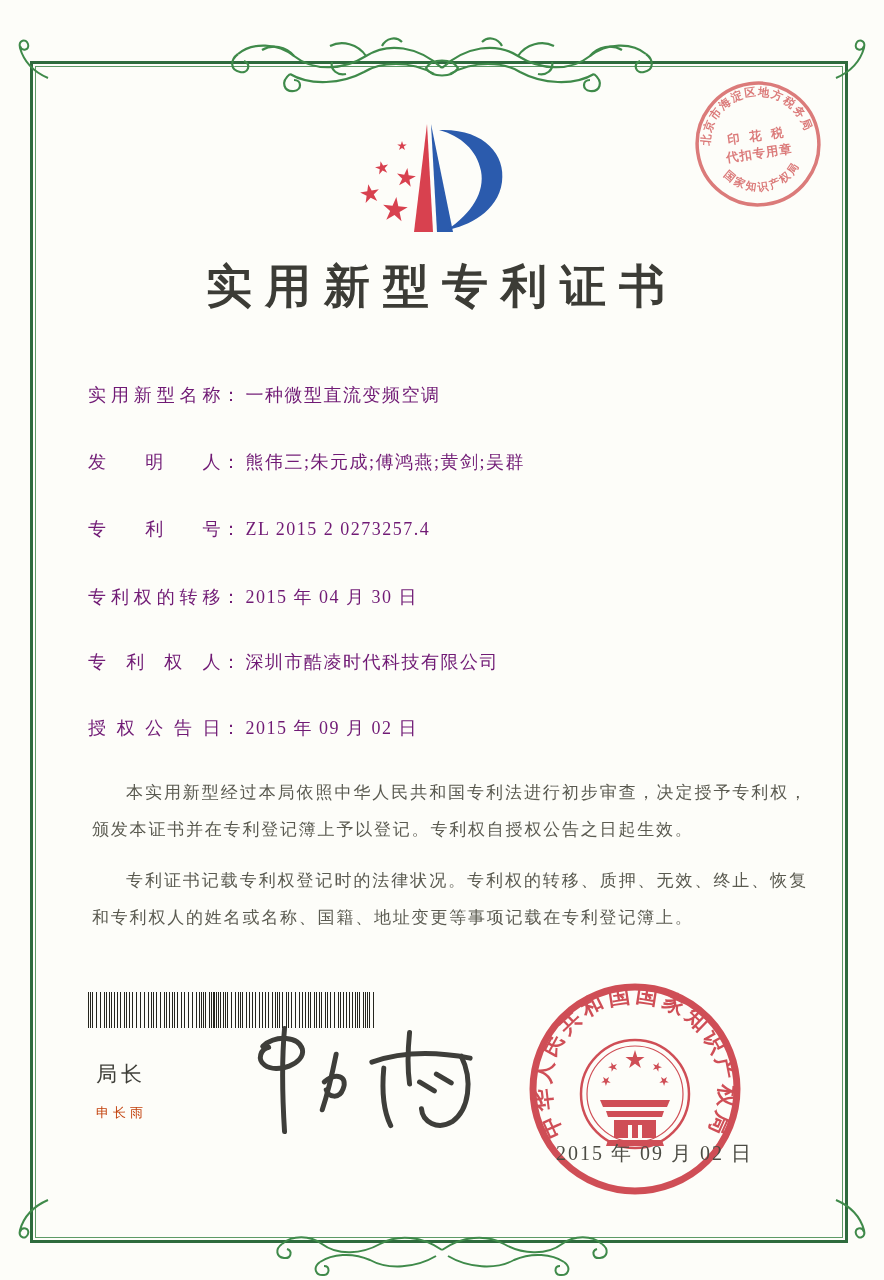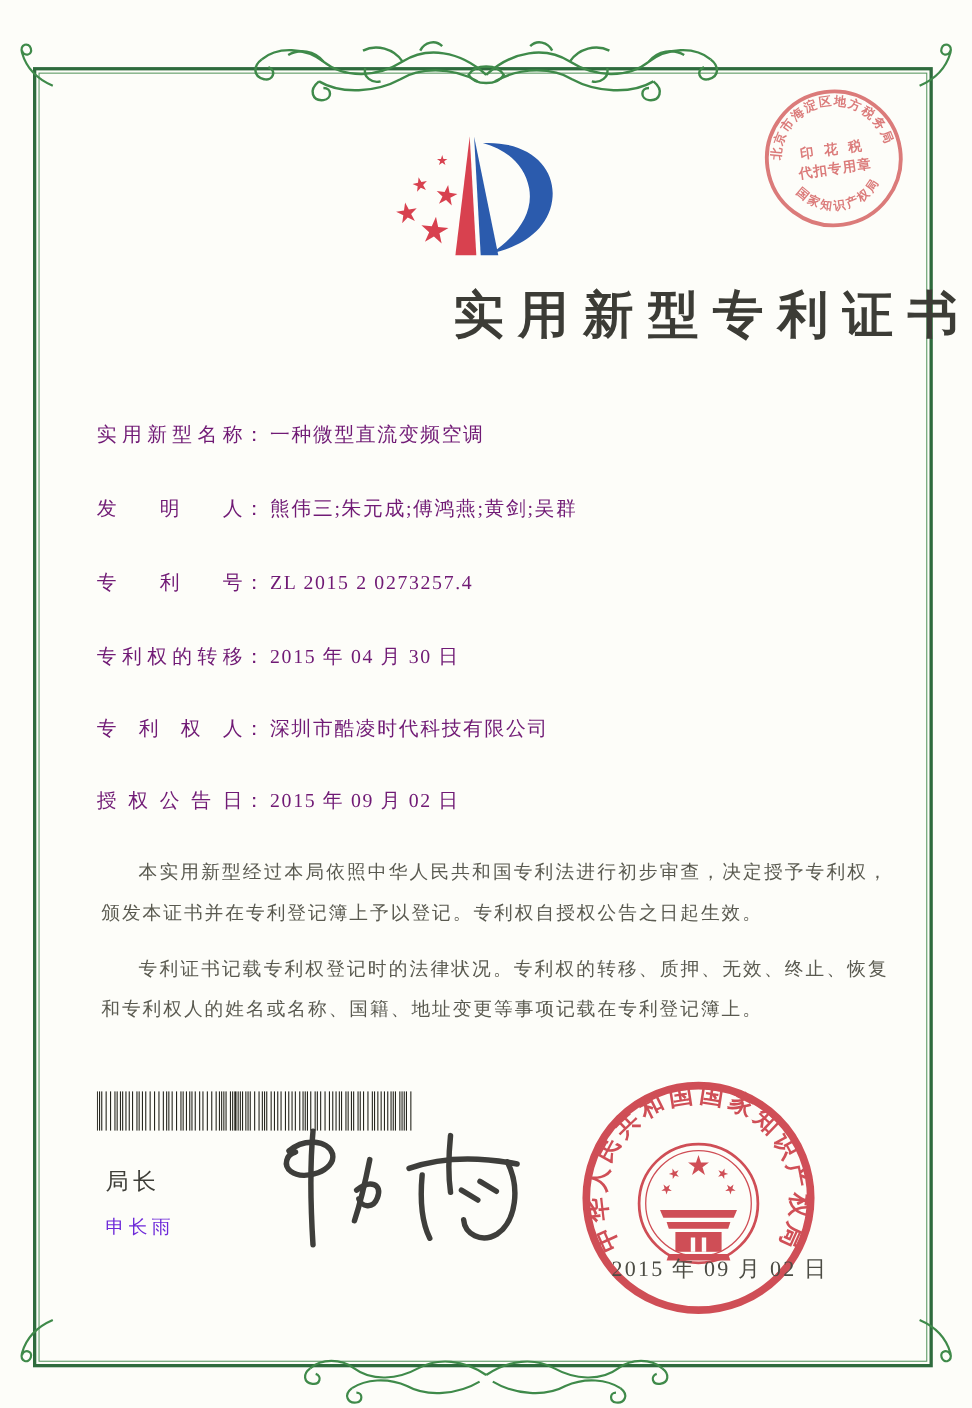--- a/index.html
+++ b/index.html
@@ -17,42 +17,42 @@
   .ornament{position:absolute; pointer-events:none;}
   
   .cert-no{position:absolute; left:88px; top:120px; font-size:19px;
     letter-spacing:6px; color:#6e6e63;}
   
   .logo{position:absolute; left:352px; top:120px; width:180px; height:122px;}
   
   .tax-seal{position:absolute; left:692px; top:78px; width:132px; height:132px;
     opacity:.82; transform:rotate(-8deg);}
   
-  .title{position:absolute; top:256px; left:0; width:100%; text-align:right;
+  .title{position:absolute; top:256px; left:0; width:100%; text-align:center;
     font-size:46px; font-weight:600; letter-spacing:13px; color:#3c3c36;}
   
   .field-row{position:absolute; left:88px; width:720px; font-size:18px;
     letter-spacing:1.5px; color:#701a75; white-space:nowrap;}
   .field-label{display:inline-block; width:134px; text-align:justify;
     text-align-last:justify; vertical-align:bottom;}
   .field-colon{display:inline-block; margin-right:4px;}
   
   .body-text{position:absolute; left:78px; top:760px; width:744px;
     font-size:17px; line-height:37px; letter-spacing:1.8px; color:#5a5a50;
     text-align:justify;}
   .body-text p{margin:14px; text-indent:2em;}
   
   .barcode{position:absolute; left:88px; top:992px; width:294px; height:36px;
     font-size:0; white-space:nowrap; overflow:hidden;}
   .barcode i{display:inline-block; height:100%; background:#26261f;}
   
   .director-label{position:absolute; left:96px; top:1060px; font-size:21px;
     letter-spacing:4px; color:#3e3e38; font-family:"Liberation Sans",sans-serif;}
-  .director-name{position:absolute; left:96px; top:1104px; font-size:17px;
-    letter-spacing:4px; color:#6d28d9; font-family:"Liberation Sans",sans-serif;}
+  .director-name{position:absolute; left:96px; top:1104px; font-size:13px;
+    letter-spacing:4px; color:#c2410c; font-family:"Liberation Sans",sans-serif;}
   .signature{position:absolute; left:225px; top:1022px; width:258px; height:118px;}
   
   .main-seal{position:absolute; left:528px; top:982px; width:214px; height:214px;
     opacity:.87;}
   .issue-date{position:absolute; left:556px; top:1140px; font-size:20px;
     letter-spacing:2px; color:#4c4c44; z-index:5;}
   
   .footer{position:absolute; top:1196px; left:0; width:100%; text-align:center;
     font-size:15px; letter-spacing:3px; color:#7e957e;}
   .seal-ring-text{font-family:"Liberation Sans",sans-serif; font-weight:bold;}

